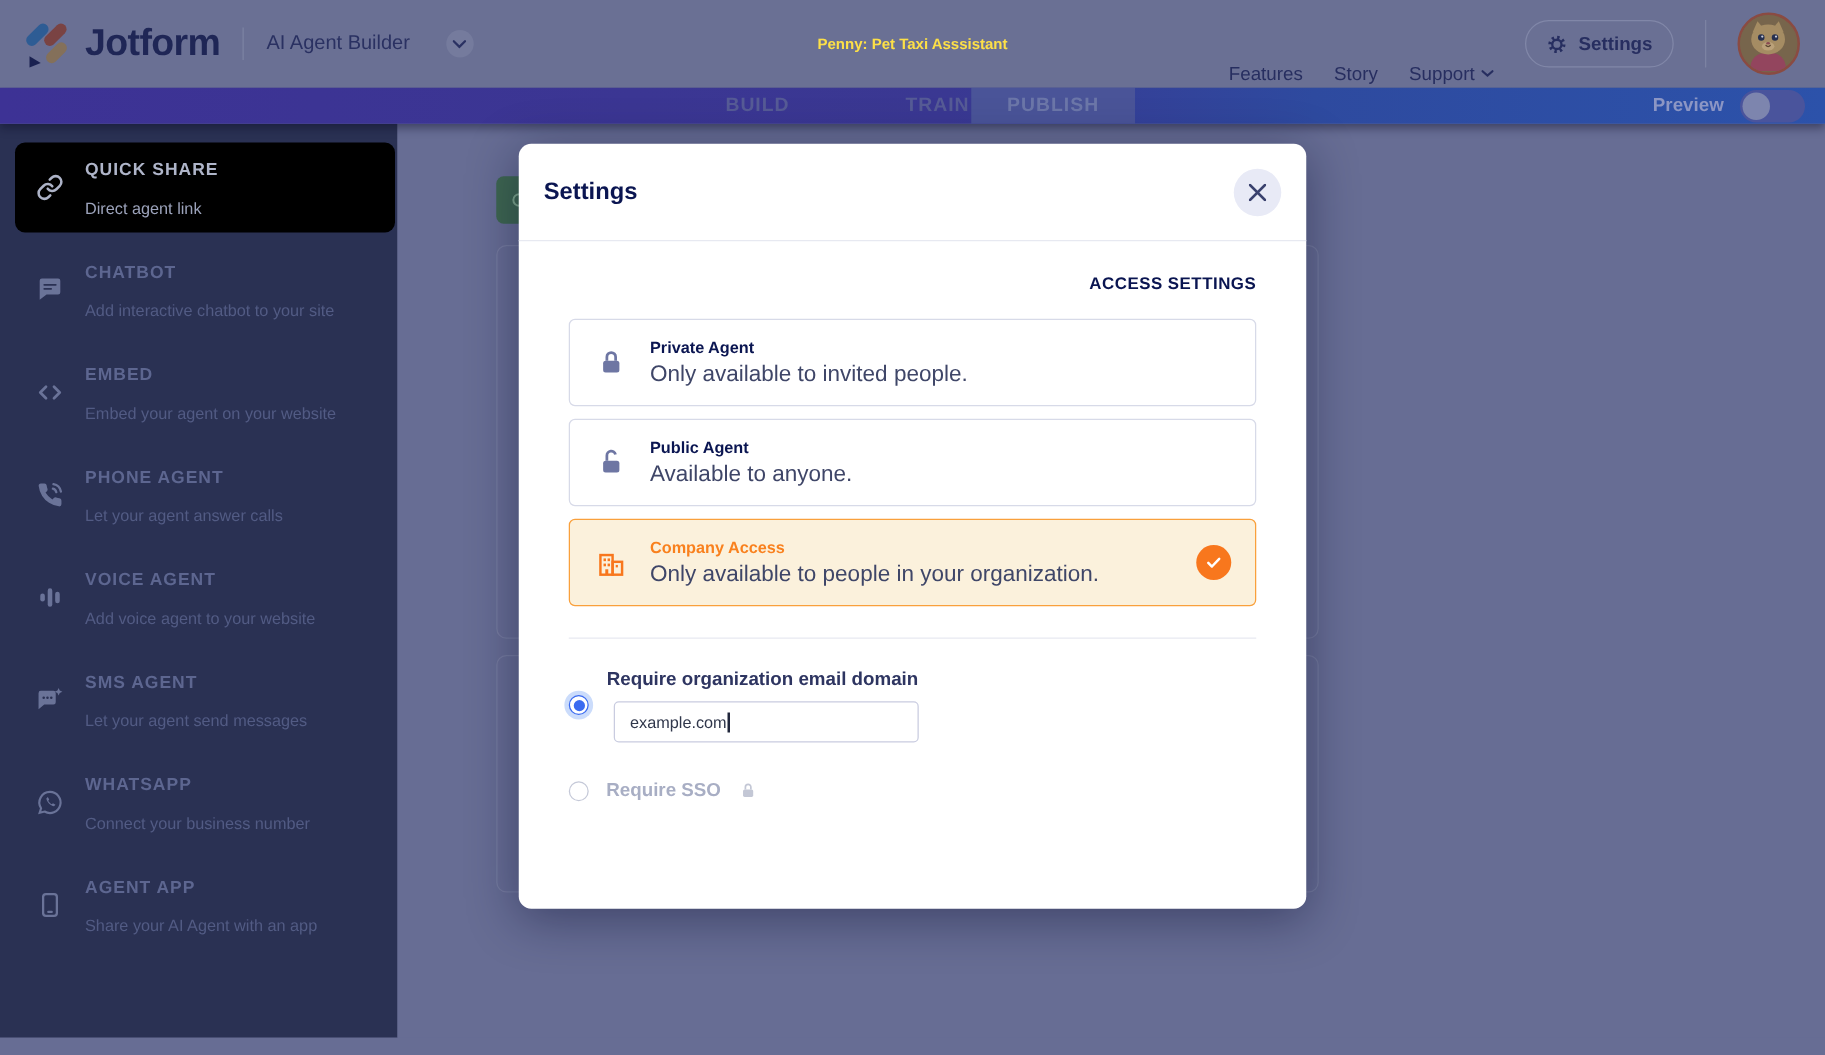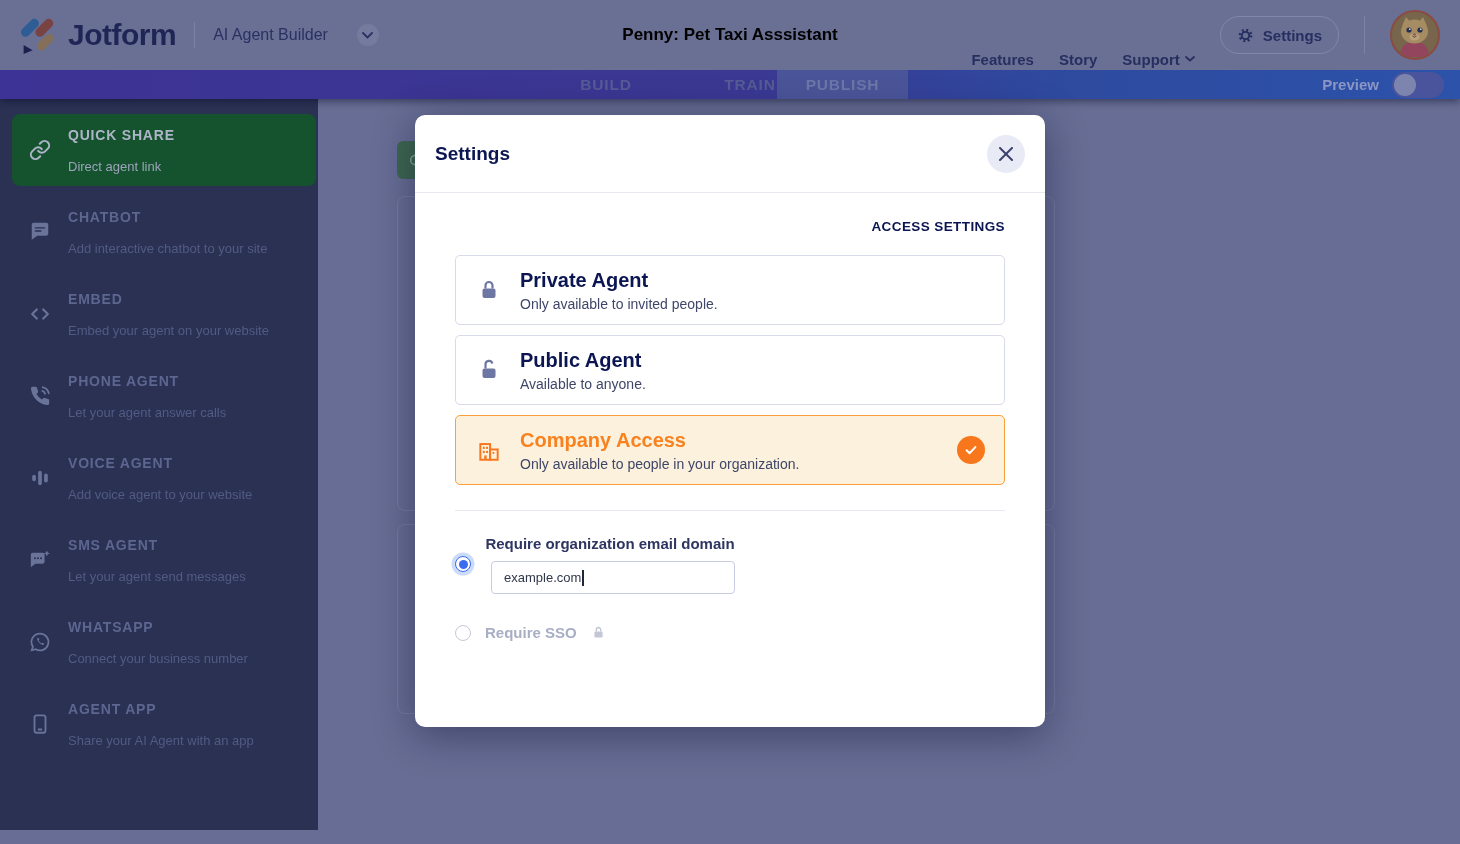--- a/index.html
+++ b/index.html
@@ -8,43 +8,43 @@
 
   
   .header { position:relative; display:flex; align-items:center; height:70px; background:#6A7094; padding:0 20px; z-index:4; }
   .logo { display:flex; align-items:center; cursor:pointer; }
   .logo-mark { width:36px; height:40px; }
   .logo-text { font-size:30px; font-weight:800; color:#1F2656; margin-left:12px; letter-spacing:-0.5px; }
   .header-divider { width:1px; height:26px; background:#7C82A2; margin:0 18px; }
   .product { display:flex; align-items:center; cursor:pointer;gap:20px; }
   .product-name { font-size:16px; color:#2A3162; font-weight:500; }
   .prod-chevron { width:22px; height:22px; border-radius:50%; background:#757B9D; margin-left:9px; display:grid; place-items:center; }
-  .header-title { position:absolute; left:50%; transform:translateX(-50%); font-size:17px; font-weight:700; color:#000000; white-space:nowrap; }
+  .header-title { position:absolute; left:50%; transform:translateX(-50%); font-size:12px; font-weight:700; color:#fde047; white-space:nowrap; }
   .header-right { margin-left:auto; display:flex; align-items:center; gap:25px; }
-  .hlink { font-size:15px; font-weight:700; color:#272E60; cursor:pointer; display:flex; align-items:center; gap:5px;margin-top:48px; }
+  .hlink { font-size:15px; font-weight:400; color:#272E60; cursor:pointer; display:flex; align-items:center; gap:5px;margin-top:48px; }
   .settings-pill { display:flex; align-items:center; gap:9px; border:1px solid #8187A8; border-radius:20px; height:38px; padding:0 16px; color:#272E60; font-weight:700; font-size:15px; cursor:pointer; }
   .header-sep2 { width:1px; height:38px; background:#7C82A2; }
   .avatar { width:50px; height:50px; border-radius:50%; border:2.5px solid #8A4B42; background:#77654C; overflow:hidden; cursor:pointer; flex-shrink:0; }
 
   
   .navbar { position:relative; height:29px; background:linear-gradient(90deg,#3D3295 0%,#3A3892 52%,#2E4A9F 72%,#2C52AA 100%); z-index:3; box-shadow:0 3px 7px rgba(10,14,40,.45); }
   .tab { position:absolute; top:0; height:100%; display:flex; align-items:center; justify-content:center; font-size:15.5px; font-weight:600; letter-spacing:.8px; color:#565B96; cursor:pointer; }
   .tab-build { left:560px; width:92px; }
   .tab-train { left:708px; width:84px; }
   .tab-publish { left:777px; width:131px; background:#4A5498; color:#6C77A9; }
   .preview-wrap { position:absolute; right:16px; top:0; height:100%; display:flex; align-items:center; gap:13px; }
   .preview-label { color:#8C96C4; font-weight:700; font-size:15px; }
   .toggle { width:52px; height:26px; border-radius:13px; background:#4A549C; position:relative; cursor:pointer; }
   .toggle-knob { position:absolute; left:2px; top:2px; width:22px; height:22px; border-radius:50%; background:#7D85AE; }
 
   
   .body-row { display:flex; height:731px; }
   .sidebar { width:318px; background:#2A3153; padding-top:15px; flex-shrink:0; }
   .side-item { height:72px; margin:0 2px 10px 12px; border-radius:8px; display:flex; align-items:center; gap:16px; padding-left:16px; cursor:pointer; }
-  .side-item.active { background:#14532d; }
+  .side-item.active { background:#000000; }
   .si-icon { width:24px; height:24px; color:#6A7398; flex-shrink:0; display:grid; place-items:center; }
   .side-item.active .si-icon { color:#ADB3C7; }
   .si-title { font-size:14px; font-weight:700; color:#5D6690; letter-spacing:.8px; }
   .side-item.active .si-title { color:#AFB5C9; }
   .si-sub { font-size:13px; color:#525B84; margin-top:16px; }
   .side-item.active .si-sub { color:#9CA3BB; }
 
   .content { flex:1; position:relative; background:#676D94; }
   .ghost-btn { position:absolute; left:79px; top:42px; width:36px; height:38px; border-radius:6px; background:#3E6750; color:#7FA98C; display:flex; align-items:center; padding-left:9px; cursor:pointer; }
   .ghost-card1 { position:absolute; left:79px; top:97px; width:658px; height:315px; border:1px solid #767C9F; border-radius:8px; }
@@ -53,22 +53,22 @@
   
   .modal { position:absolute; left:415px; top:115px; width:630px; height:612px; background:#FFFFFF; border-radius:10px; box-shadow:0 8px 40px rgba(10,15,50,.45); z-index:10; }
   .modal-header { height:78px; padding:0 20px; display:flex; align-items:center; justify-content:space-between; border-bottom:1px solid #E7E9F1; }
   .modal-title { font-size:19px; font-weight:700; color:#0A1551; }
   .close-btn { width:38px; height:38px; border-radius:50%; background:#E8EAF6; display:grid; place-items:center; cursor:pointer; }
   .modal-body { padding:26px 40px 0; }
   .section-label { font-size:13.5px; font-weight:700; color:#0A1551; letter-spacing:.4px;text-align:right; }
   .access-label { margin-bottom:21px; }
   .opt-card { position:relative; height:70px; border:1px solid #D7DAE8; border-radius:5px; display:flex; align-items:center; padding-left:19px; gap:17px; margin-bottom:10px; cursor:pointer; background:#fff; }
   .opt-icon { width:28px; height:28px; color:#6E76A3; display:grid; place-items:center; flex-shrink:0; }
-  .opt-title { font-size:20px; font-weight:700; color:#0A1551; }
-  .opt-desc { font-size:14px; color:#3F4668; margin-top:4px; }
+  .opt-title { font-size:13px; font-weight:700; color:#0A1551; }
+  .opt-desc { font-size:18px; color:#3F4668; margin-top:4px; }
   .opt-card.selected { background:#FBF1DC; border-color:#F9A03C; }
   .opt-card.selected .opt-title { color:#F9811E; }
   .opt-card.selected .opt-icon { color:#F8771D; }
   .check-badge { position:absolute; right:19px; top:50%; transform:translateY(-50%); width:28px; height:28px; border-radius:50%; background:#F8771D; display:grid; place-items:center; }
   .body-divider { height:1px; background:#E7E9F1; margin:25px 0 24px; }
   .perm-label { margin-bottom:19px; }
   .perm-row { display:flex; gap:14px; }
   .radio { width:16px; height:16px; border-radius:50%; flex-shrink:0; background:#fff; cursor:pointer; position:relative; }
   .radio.on { border:1.5px solid #3B6BF0; box-shadow:0 0 0 3.5px #CBDCFB; margin-top:21px; }
   .radio.on::after { content:""; position:absolute; inset:2.5px; border-radius:50%; background:#3B6BF0; }

